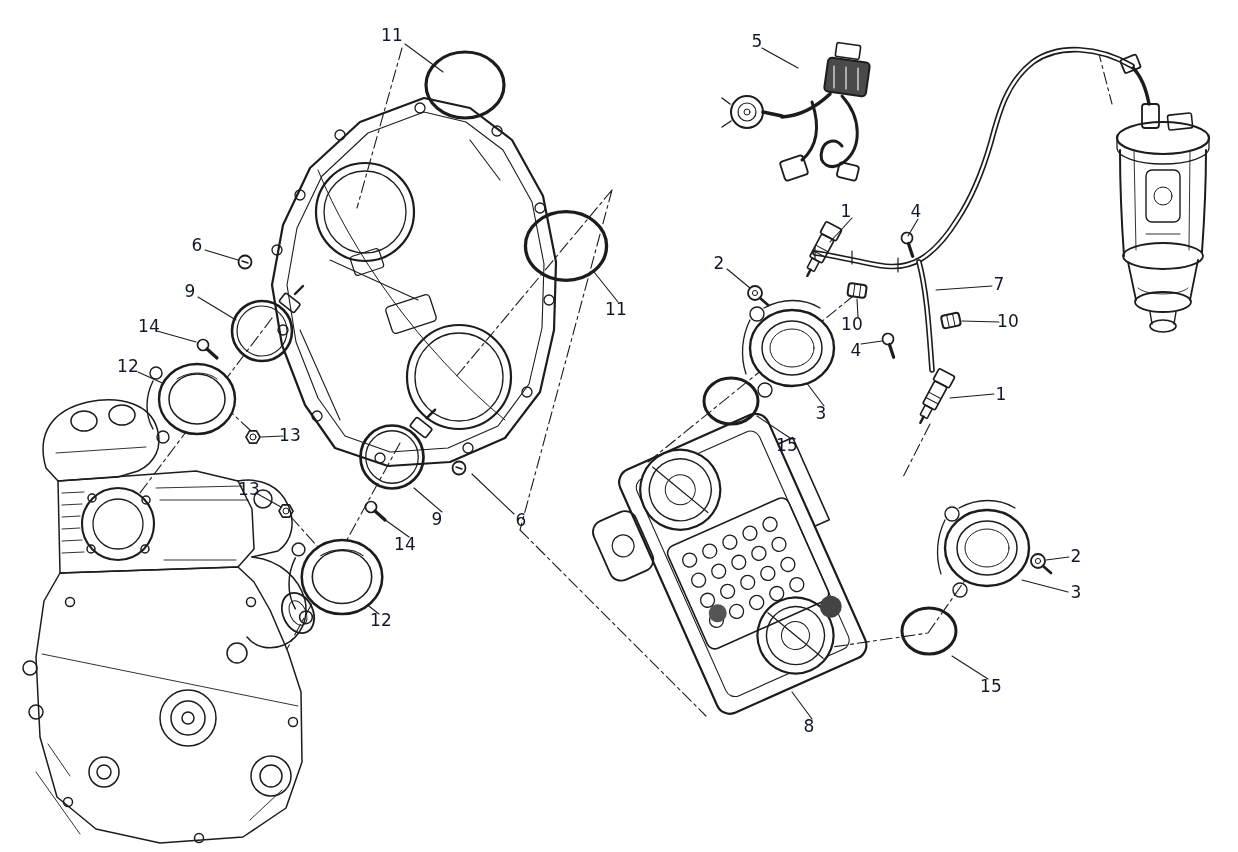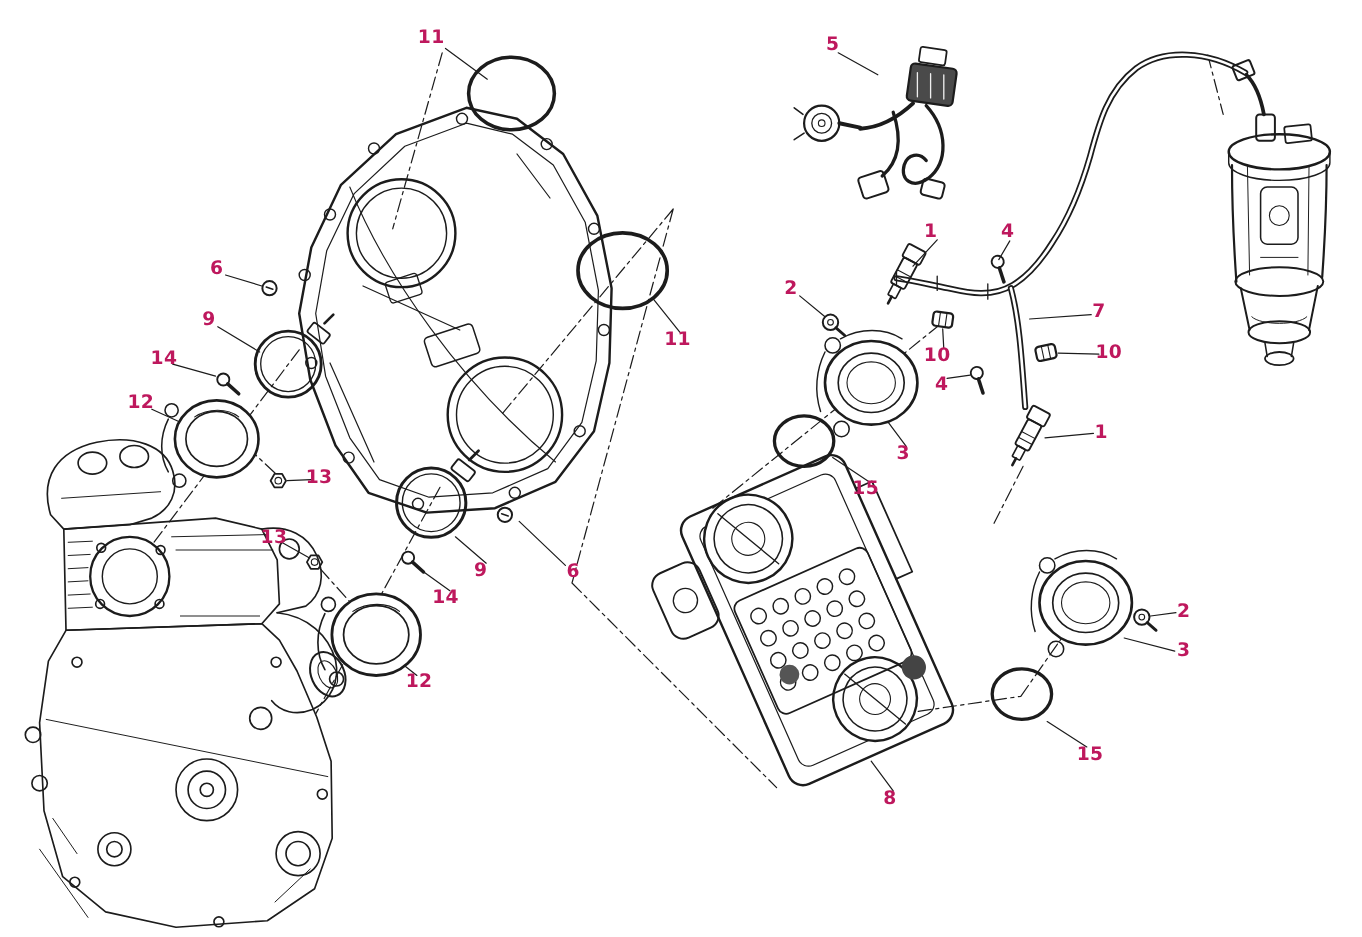--- a/index.html
+++ b/index.html
@@ -1,21 +1,21 @@
 <!DOCTYPE html>
 <html><head>
 <meta charset="utf-8">
 <style>
   html,body{margin:0;padding:0}
   body{background:#fff}
   .stage{position:relative;width:1238px;height:852px;background:#fff;overflow:hidden;
          font-family:"DejaVu Sans","Liberation Sans",sans-serif}
   .stage svg{position:absolute;left:0;top:0}
-  .callout{position:absolute;transform:translate(-50%,-50%);font-weight:bold;font-size:17px;
-           color:#be185d;letter-spacing:.3px;user-select:none;line-height:1}
+  .callout{position:absolute;transform:translate(-50%,-50%);font-weight:normal;font-size:17px;
+           color:#0f172a;letter-spacing:.3px;user-select:none;line-height:1}
   .lead{stroke-width:1.1;fill:none}
   .cdash{stroke-width:1.1;fill:none;stroke-dasharray:12 4 3 4}
   .tube{fill:none;stroke-width:5.6}
   .tubein{fill:none;stroke:#fff !important;stroke-width:2.4}
 </style>
 </head>
 <body style="background: rgb(255, 255, 255);">
 
 <div class="stage">
 

